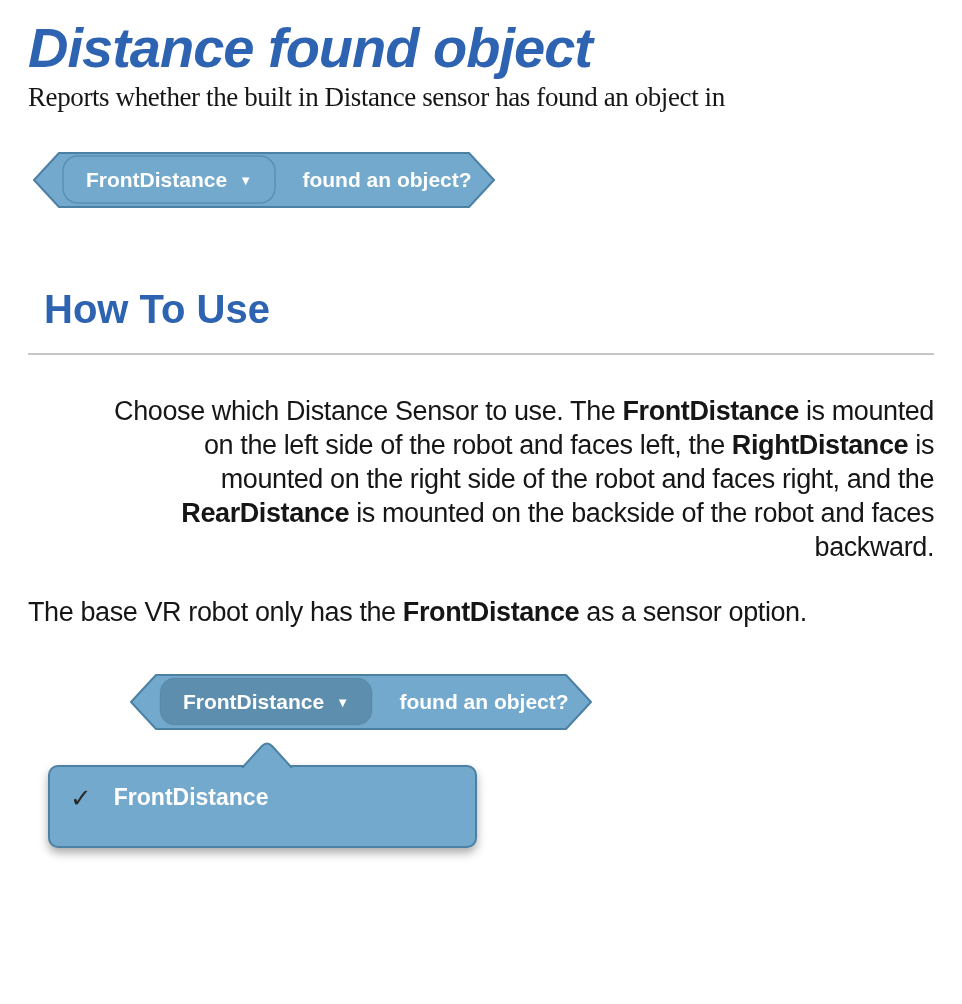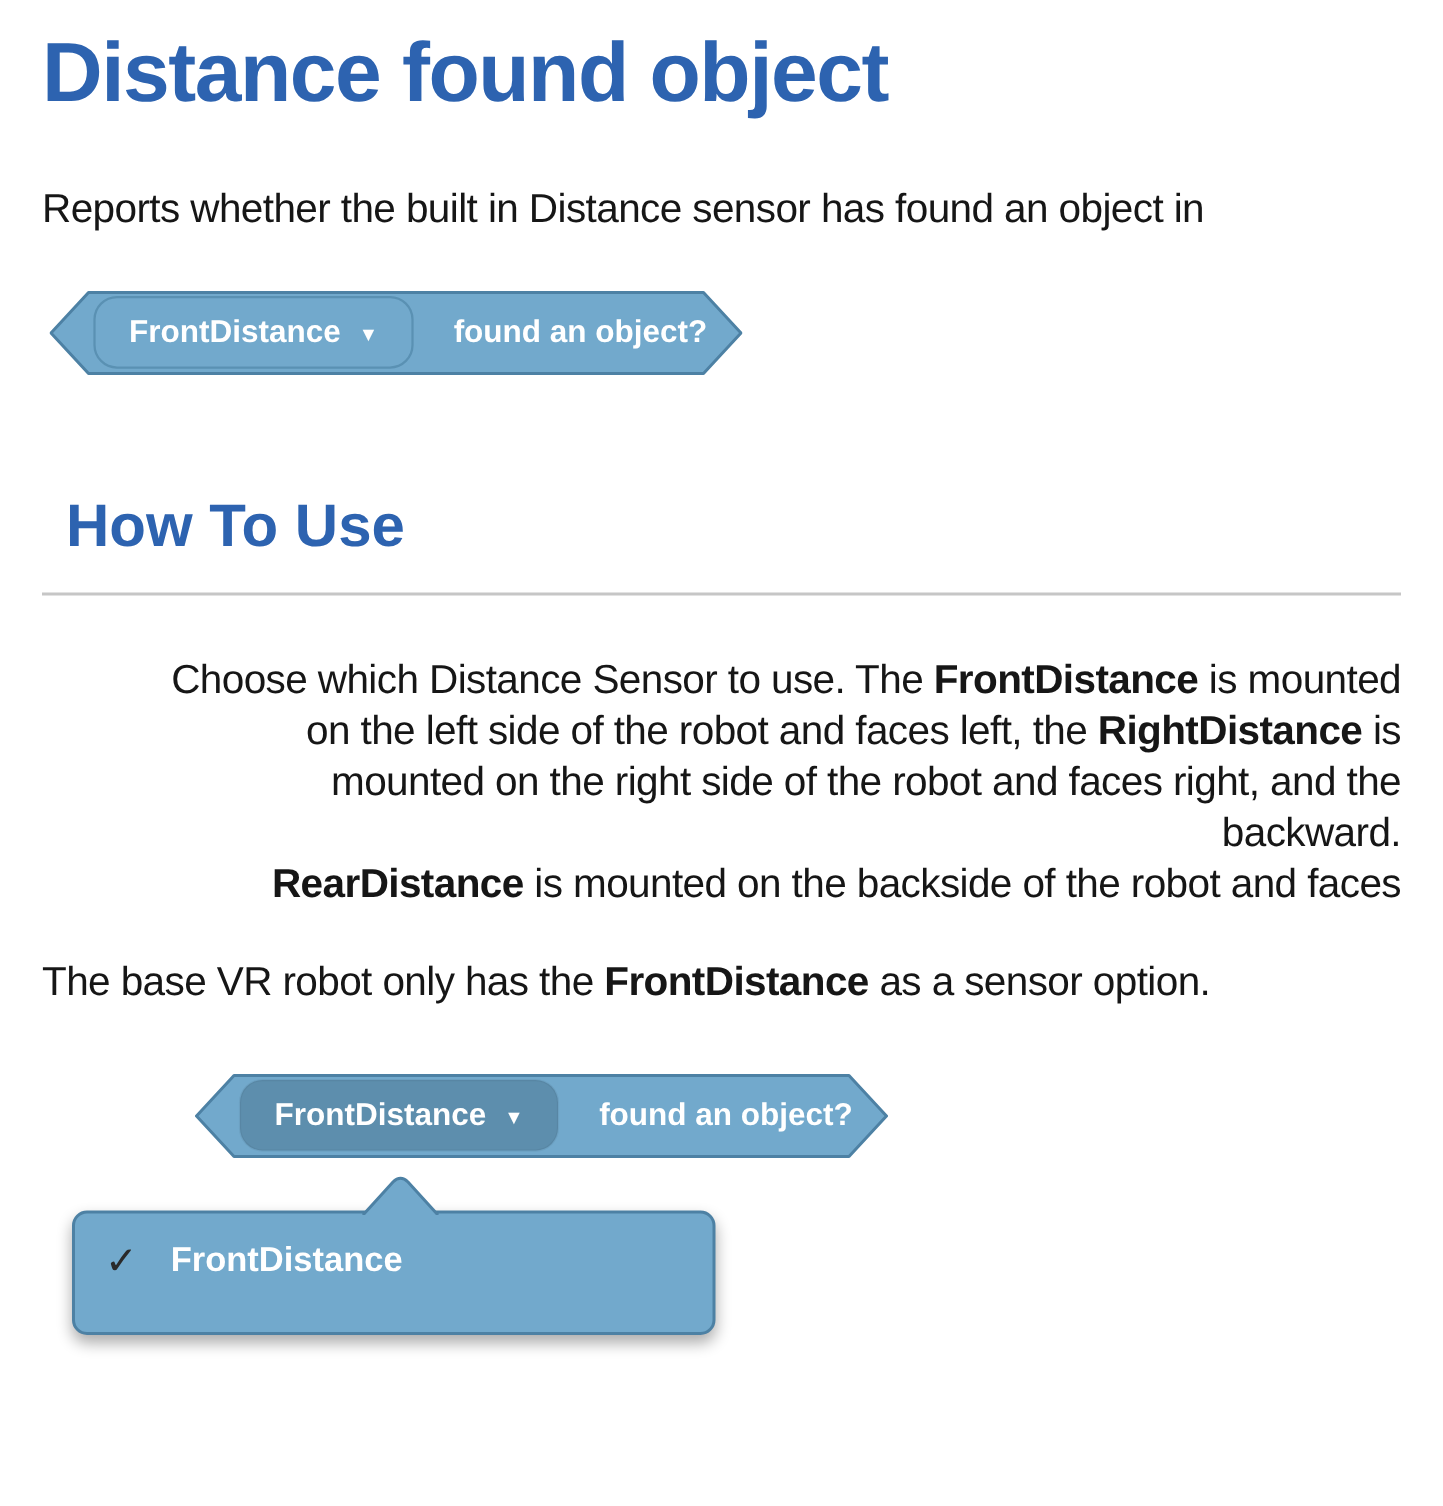--- a/index.html
+++ b/index.html
@@ -11,22 +11,22 @@
   }
   *{box-sizing:border-box;}
   html,body{margin:0;padding:0;}
   body{
     width:962px;height:1004px;overflow:hidden;background:#fff;
     padding:16px 28px 0;
     font-family:"Liberation Sans","DejaVu Sans",sans-serif;
     color:var(--body-text);
   }
   h1{margin:0;font-size:56px;line-height:64px;font-weight:700;
-     letter-spacing:-1px;color:var(--heading-blue);}
-  .intro{margin-top:42px;}
+     letter-spacing:-1px;color:var(--heading-blue);font-style:italic;}
+  .intro{font-family:Liberation Serif, serif;}
   .pline{margin:0;font-size:27px;line-height:34px;letter-spacing:-0.4px;white-space:nowrap;}
   .b{font-weight:700;}
   .block-wrap1{margin:37px 0 0 5px;}
   .block{position:relative;width:462px;height:58px;}
   .bsvg{position:absolute;left:0;top:0;width:462px;height:58px;display:block;}
   .hex{fill:var(--block-fill);stroke:var(--block-border);stroke-width:2;stroke-linejoin:round;}
   .dd-rect{fill:var(--block-fill);stroke:var(--dropdown-outline);stroke-width:1.5;}
   .block.pressed .dd-rect{fill:var(--dropdown-pressed-fill);stroke:rgba(0,0,0,0.05);}
   .dd-overlay{position:absolute;left:30px;top:5px;width:212px;height:47px;
     display:flex;align-items:center;justify-content:center;gap:12px;cursor:pointer;}
@@ -76,22 +76,22 @@
     </div>
   </div>
 
   <h2>How To Use</h2>
   <hr>
 
   <div class="para">
       <div class="pline"><span>Choose which Distance Sensor to use. The </span><span class="b">FrontDistance</span><span> is mounted</span></div>
       <div class="pline"><span>on the left side of the robot and faces left, the </span><span class="b">RightDistance</span><span> is</span></div>
       <div class="pline"><span>mounted on the right side of the robot and faces right, and the</span></div>
+      <div class="pline"><span class="b">RearDistance</span><span> is mounted on the backside of the robot and faces</span></div>
       <div class="pline"><span>backward.</span></div>
-      <div class="pline"><span class="b">RearDistance</span><span> is mounted on the backside of the robot and faces</span></div>
     </div>
 
   <p class="pline note"><span>The base VR robot only has the </span><span class="b">FrontDistance</span><span> as a sensor option.</span></p>
 
   <div class="stage">
     <div class="block pressed">
       <svg class="bsvg" viewBox="0 0 462 58">
         <path class="hex" d="M1,29 L26,2 L436,2 L461,29 L436,56 L26,56 Z"></path>
         <rect class="dd-rect" x="30" y="5" width="212" height="47" rx="15"></rect>
       </svg>

